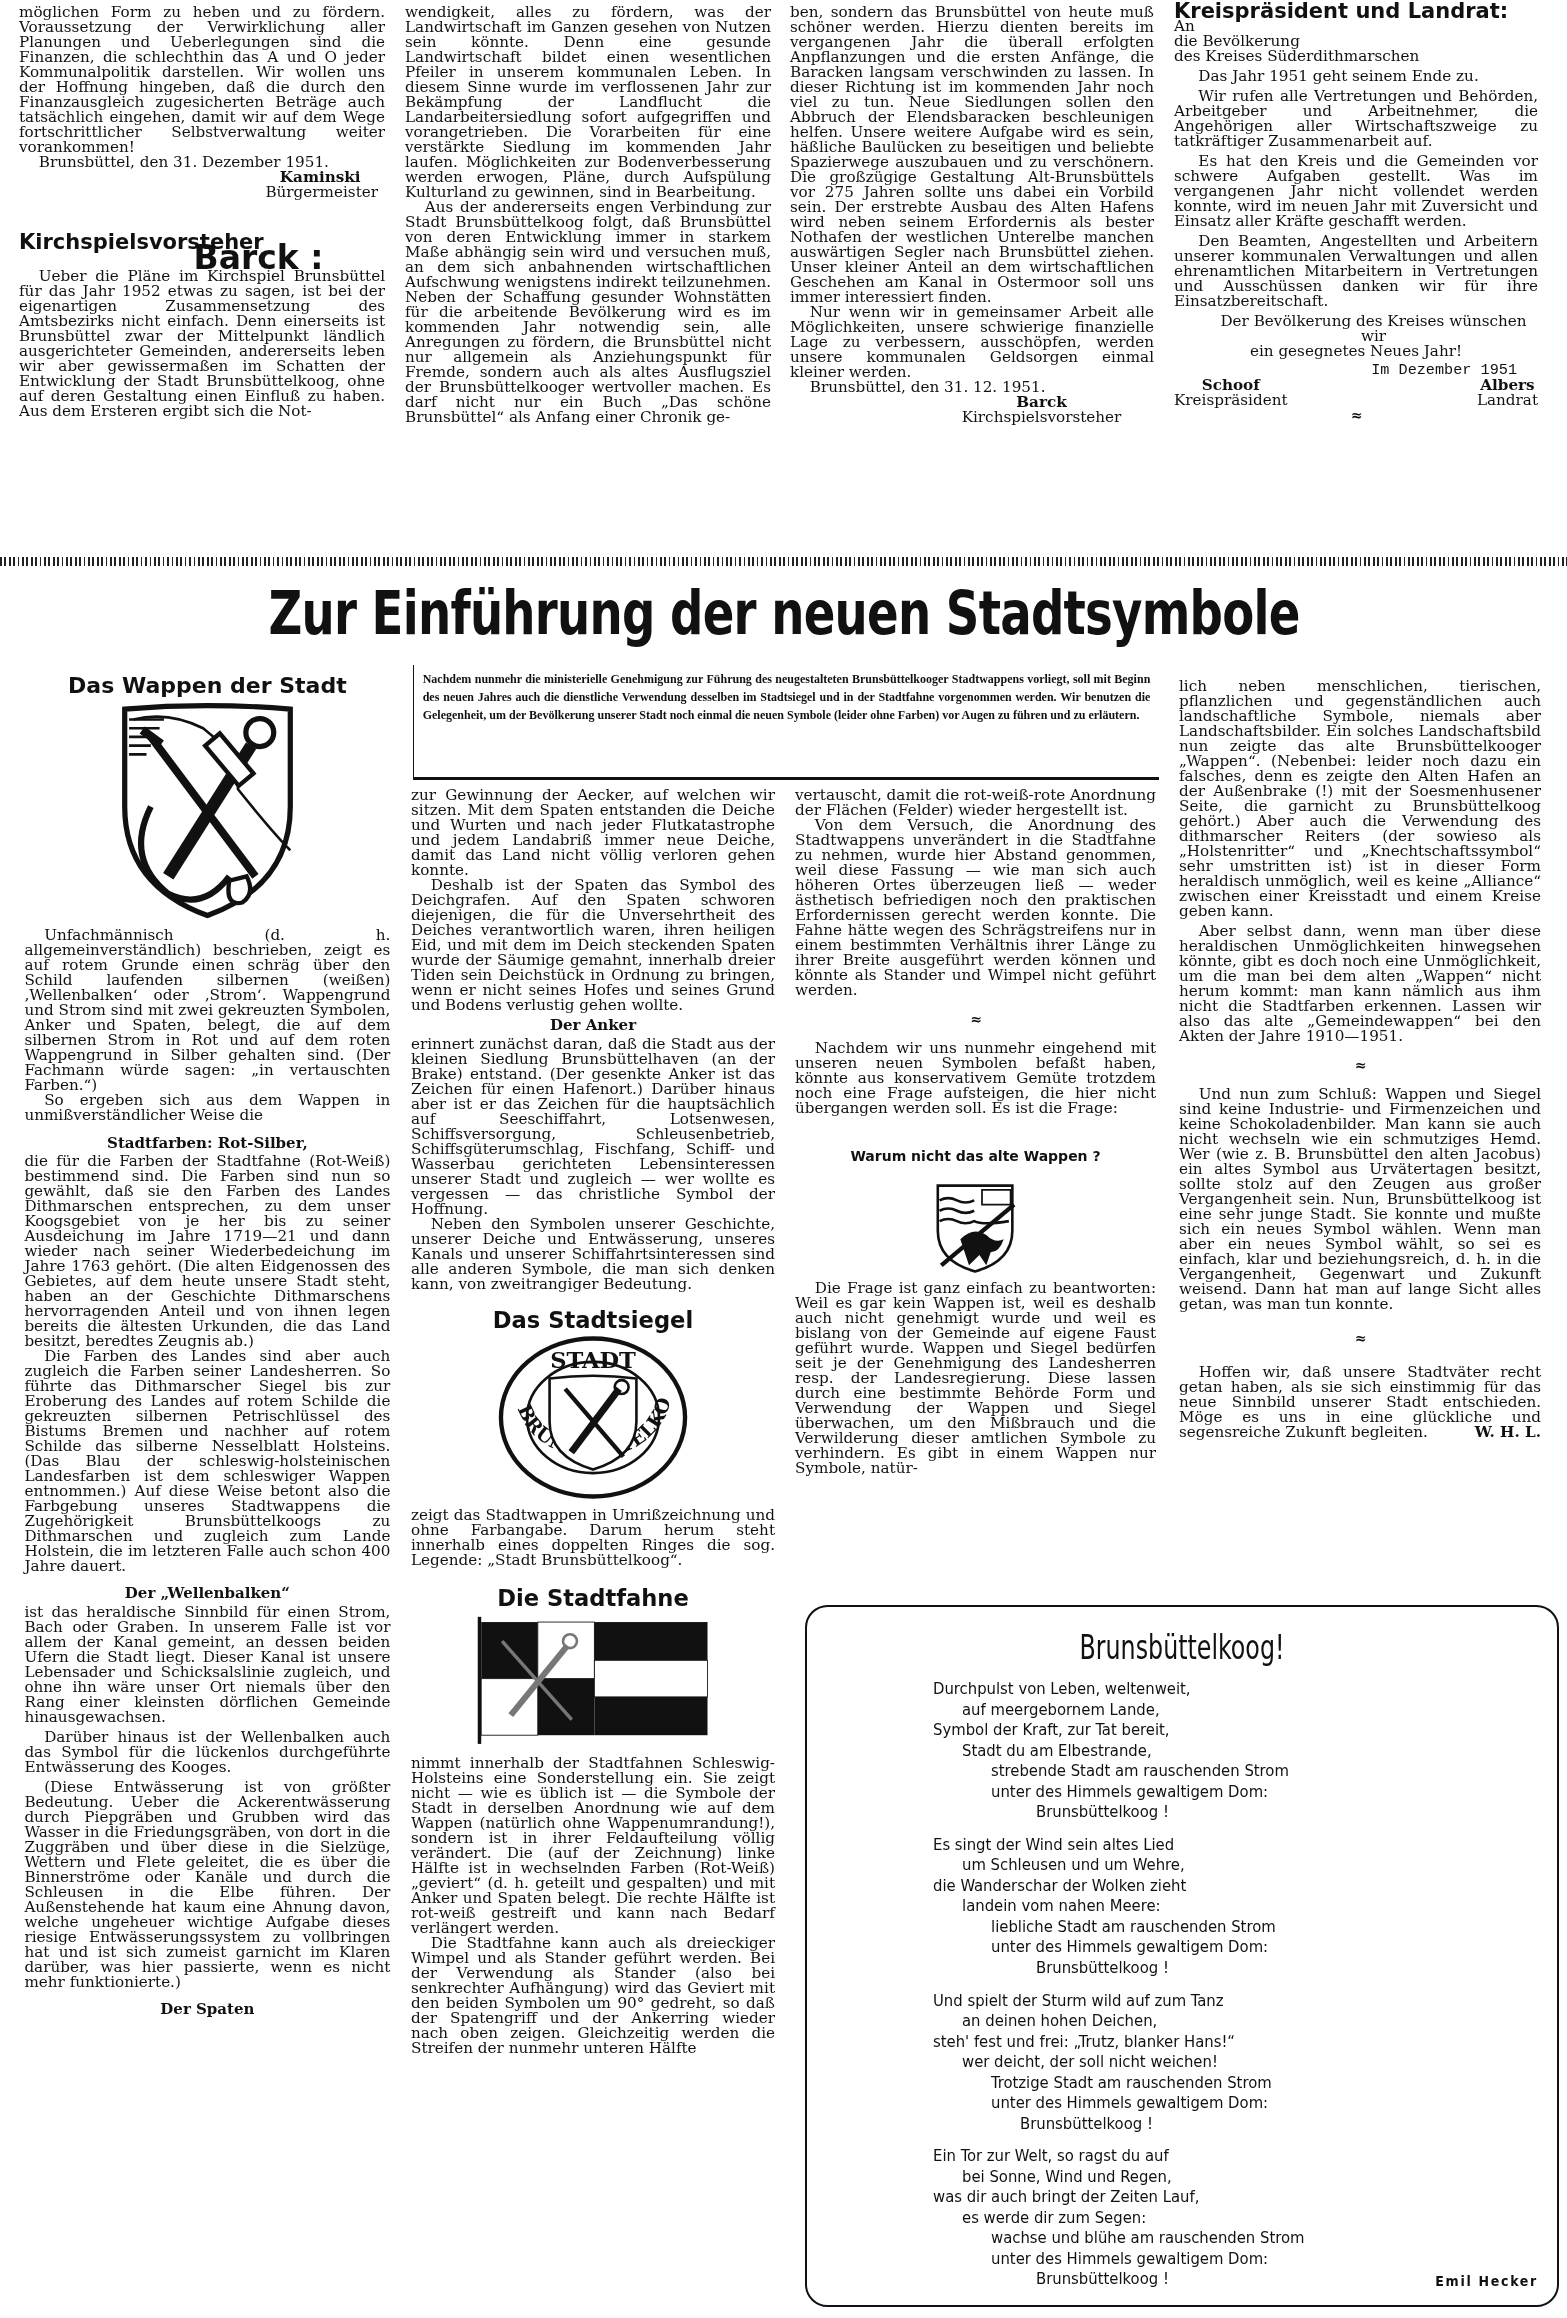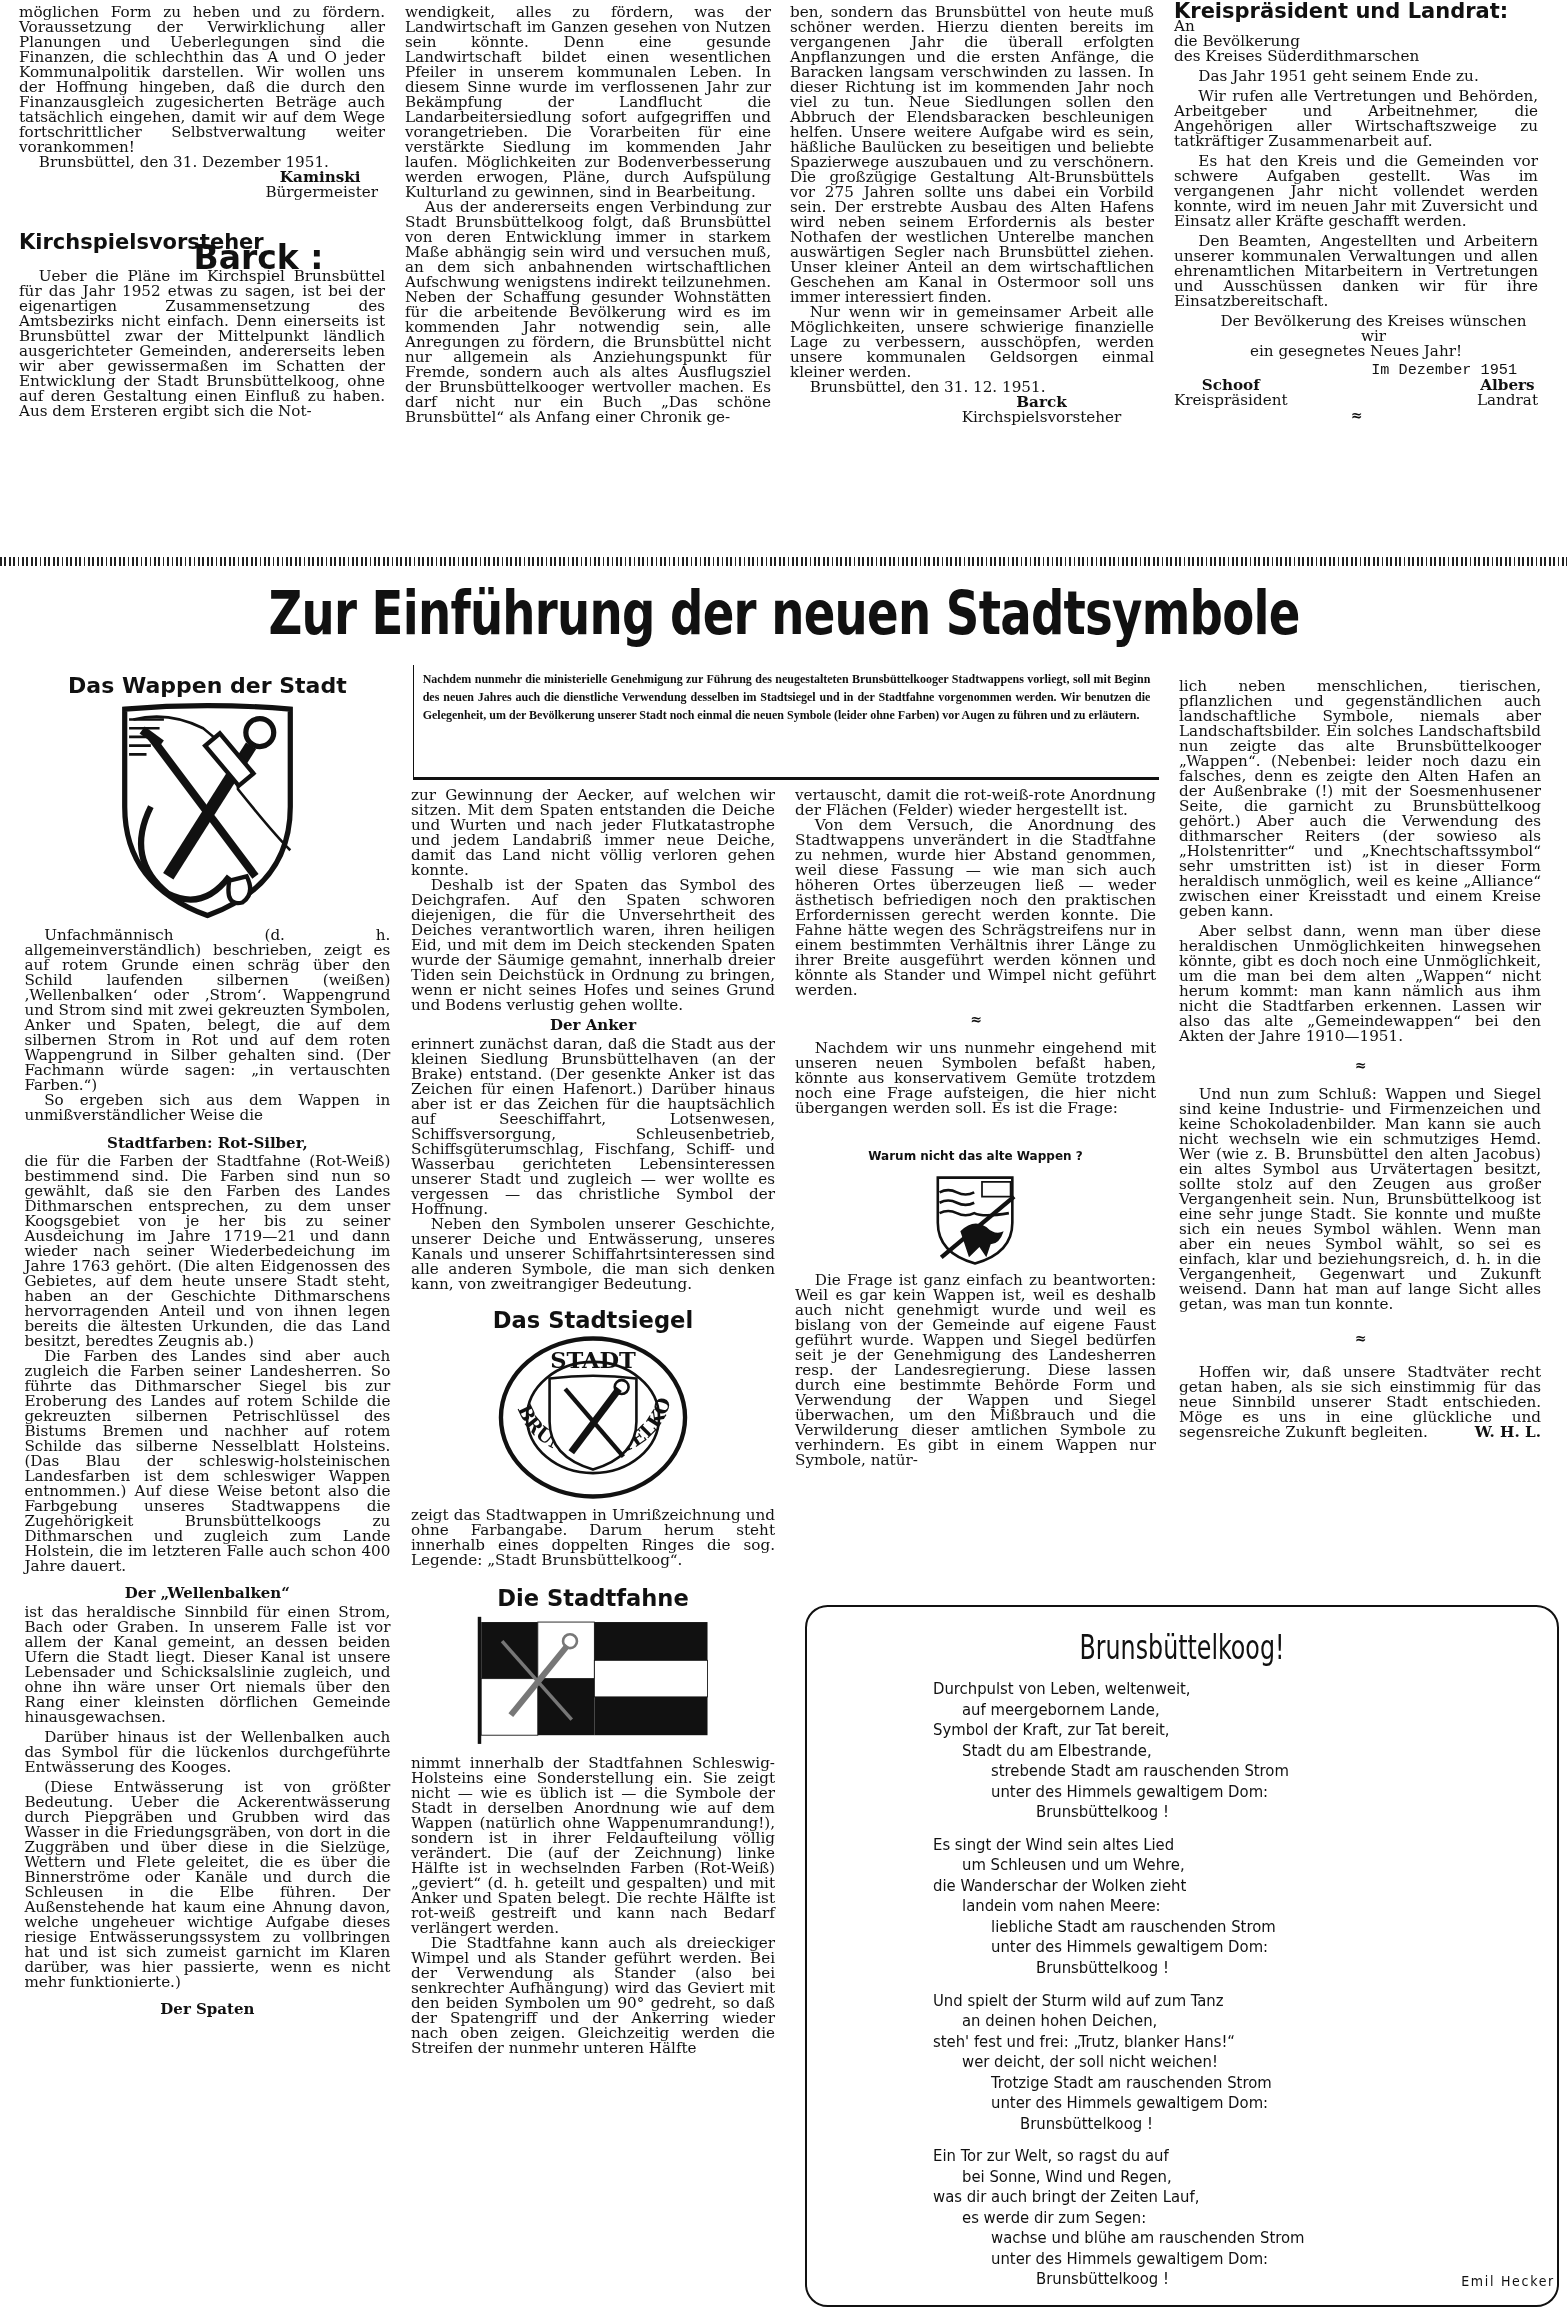--- a/index.html
+++ b/index.html
@@ -26,21 +26,21 @@
   .emblem{display:block;margin:0 auto;}
   .img-title{text-align:center;font-family:"DejaVu Sans","Liberation Sans",sans-serif;font-weight:bold;}
   .poem-box{position:absolute;left:805px;top:1605px;width:754px;height:702px;border:2.6px solid #111;border-radius:22.6px;box-sizing:border-box;
     font-family:"DejaVu Sans Condensed","DejaVu Sans",sans-serif;}
   .poem-title{text-align:center;font-size:33px;margin-top:21px;transform:scaleX(0.8);}
   .stanza{margin:12.2px 0 0 126px;font-size:16.5px;line-height:20.5px;}
   .stanza div{white-space:nowrap;}
   .i1{padding-left:29px;}
   .i2{padding-left:58px;}
   .i3{padding-left:103px;}
-  .poem-author{position:absolute;right:2px;bottom:15.7px;font-size:14px;font-weight:normal;letter-spacing:1.7px;margin-top:31px;}
+  .poem-author{position:absolute;right:19px;bottom:15.7px;font-size:14px;font-weight:bold;letter-spacing:1.7px;margin-top:31px;}
 </style>
 </head>
 <body>
 
 <div class="col" style="left:19px;top:5.2px;width:366px;">
   <p class="noind">möglichen Form zu heben und zu fördern. Voraussetzung der Verwirklichung aller Planungen und Ueberlegungen sind die Finanzen, die schlechthin das A und O jeder Kommunalpolitik darstellen. Wir wollen uns der Hoffnung hingeben, daß die durch den Finanzausgleich zugesicherten Beträge auch tatsächlich eingehen, damit wir auf dem Wege fortschrittlicher Selbstverwaltung weiter vorankommen!</p>
   <p class="dateline">Brunsbüttel, den 31. Dezember 1951.</p>
   <div class="sig" style="margin-right:7px;">
     <b style="margin-right:17.4px;">Kaminski</b>
     <span>Bürgermeister</span>
@@ -161,21 +161,21 @@
   </svg>
   <p class="noind" style="margin-top:12.2px;">nimmt innerhalb der Stadtfahnen Schleswig-Holsteins eine Sonderstellung ein. Sie zeigt nicht — wie es üblich ist — die Symbole der Stadt in derselben Anordnung wie auf dem Wappen (natürlich ohne Wappenumrandung!), sondern ist in ihrer Feldaufteilung völlig verändert. Die (auf der Zeichnung) linke Hälfte ist in wechselnden Farben (Rot-Weiß) „geviert“ (d. h. geteilt und gespalten) und mit Anker und Spaten belegt. Die rechte Hälfte ist rot-weiß gestreift und kann nach Bedarf verlängert werden.</p>
   <p>Die Stadtfahne kann auch als dreieckiger Wimpel und als Stander geführt werden. Bei der Verwendung als Stander (also bei senkrechter Aufhängung) wird das Geviert mit den beiden Symbolen um 90° gedreht, so daß der Spatengriff und der Ankerring wieder nach oben zeigen. Gleichzeitig werden die Streifen der nunmehr unteren Hälfte</p>
 </div>
 
 <div class="col" style="left:795px;top:788px;width:361px;">
   <p class="noind">vertauscht, damit die rot-weiß-rote Anordnung der Flächen (Felder) wieder hergestellt ist.</p>
   <p>Von dem Versuch, die Anordnung des Stadtwappens unverändert in die Stadtfahne zu nehmen, wurde hier Abstand genommen, weil diese Fassung — wie man sich auch höheren Ortes überzeugen ließ — weder ästhetisch befriedigen noch den praktischen Erfordernissen gerecht werden konnte. Die Fahne hätte wegen des Schrägstreifens nur in einem bestimmten Verhältnis ihrer Länge zu ihrer Breite ausgeführt werden können und könnte als Stander und Wimpel nicht geführt werden.</p>
   <div class="squiggle">≈</div>
   <p>Nachdem wir uns nunmehr eingehend mit unseren neuen Symbolen befaßt haben, könnte aus konservativem Gemüte trotzdem noch eine Frage aufsteigen, die hier nicht übergangen werden soll. Es ist die Frage:</p>
-  <div class="img-title" style="font-size:12px;margin:33px 0 11px 0;">Warum nicht das alte Wappen ?</div>
+  <div class="img-title" style="font-size:14px;margin:33px 0 19px 0;">Warum nicht das alte Wappen ?</div>
   <svg class="emblem" width="83" height="91" viewBox="0 0 95 105">
     <path d="M4 3 L90 3 L90 55 Q90 90 47 102 Q4 90 4 55 Z" fill="#fff" stroke="#111" stroke-width="3"></path>
     <path d="M6 20 q10 -5 20 0 q10 5 20 0 M6 32 q10 -5 20 0 q10 5 20 0 M6 44 q10 -5 20 0 q10 5 20 0 q10 5 40 0" fill="none" stroke="#111" stroke-width="3"></path>
     <path d="M30 65 q15 -15 30 -5 q10 10 20 5 q-5 15 -15 15 l-5 15 l-8 -12 l-12 12 z" fill="#111"></path>
     <line x1="8" y1="95" x2="92" y2="25" stroke="#111" stroke-width="5"></line>
     <path d="M55 8 L88 8 L88 25 L55 25 Z" fill="none" stroke="#111" stroke-width="2"></path>
   </svg>
   <p style="margin-top:7px;">Die Frage ist ganz einfach zu beantworten: Weil es gar kein Wappen ist, weil es deshalb auch nicht genehmigt wurde und weil es bislang von der Gemeinde auf eigene Faust geführt wurde. Wappen und Siegel bedürfen seit je der Genehmigung des Landesherren resp. der Landesregierung. Diese lassen durch eine bestimmte Behörde Form und Verwendung der Wappen und Siegel überwachen, um den Mißbrauch und die Verwilderung dieser amtlichen Symbole zu verhindern. Es gibt in einem Wappen nur Symbole, natür-</p>
 </div>
 

